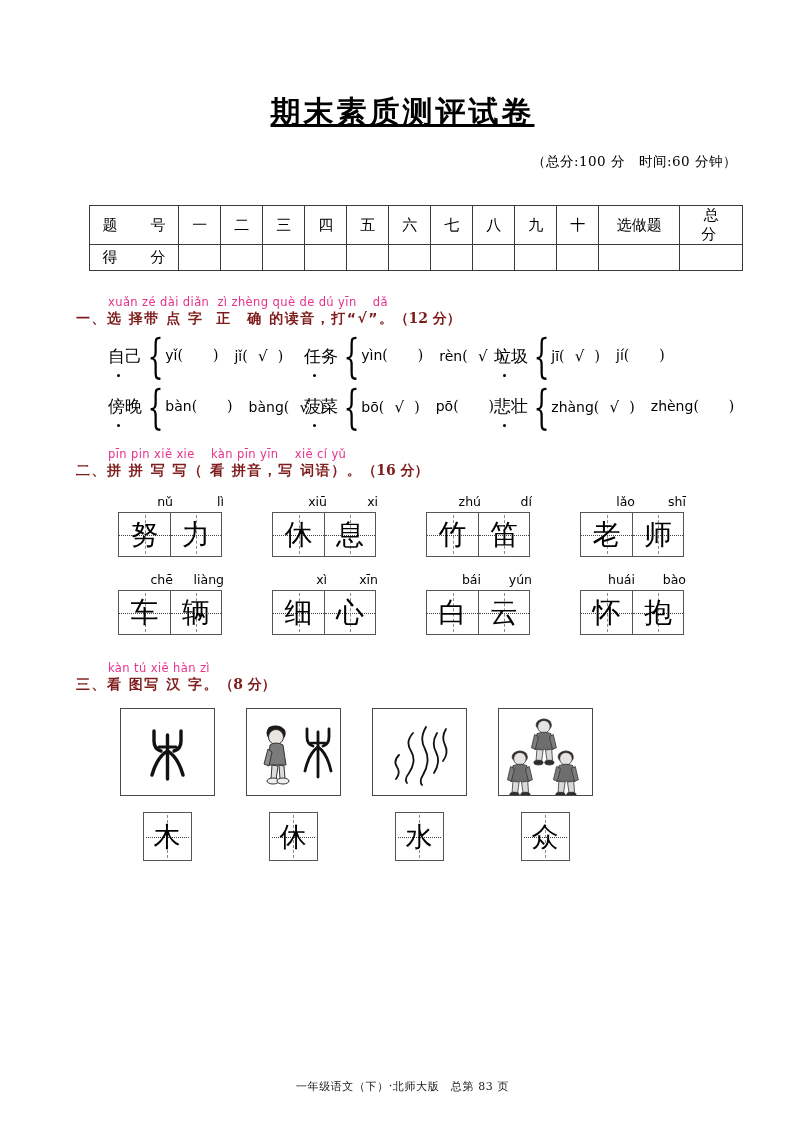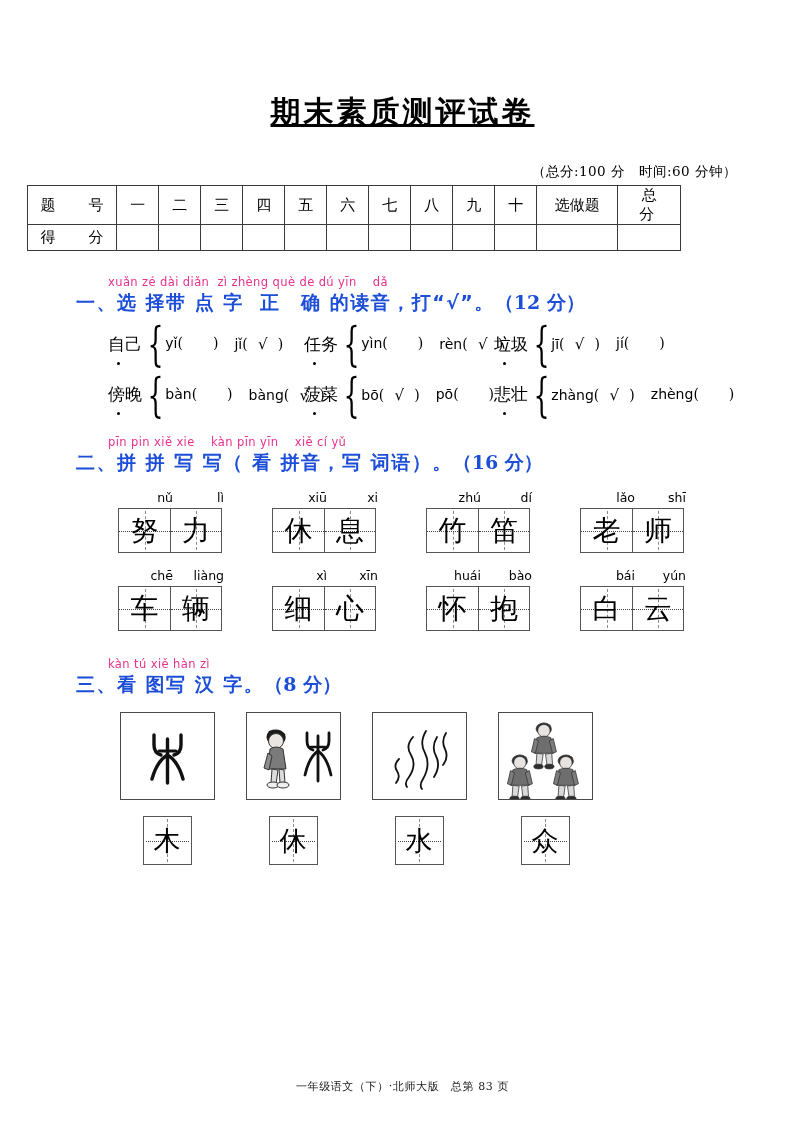--- a/index.html
+++ b/index.html
@@ -29,29 +29,30 @@
     font-size: 30px;
     letter-spacing: 3px;
     margin-top: 92px;
     color: #000;
     text-decoration: underline;
   }
   .subtitle {
     text-align: right;
     font-family: "DejaVu Serif", "Liberation Serif", serif;
     font-size: 13.5px;
-    margin-top: 30px;
+    margin-top: 20px;
     padding-right: 68px;
     letter-spacing: 0.5px;
   }
 
   
   .score-table-wrap {
-    margin-top: 4px;
-    display: flex;
+    margin-top: 34px;
+    display: flex;
+    justify-content: center;
     padding-left: 27px;
   }
   table.score-table {
     border-collapse: collapse;
     width: 654px;
     font-family: "DejaVu Serif", "Liberation Serif", serif;
   }
   table.score-table td {
     border: 1px solid #3a3a3a;
     height: 25px;
@@ -71,23 +72,23 @@
   }
   .py-line {
     color: #e8308a;
     font-size: 11.5px;
     letter-spacing: 0.4px;
     margin-left: 32px;
     margin-bottom: 1px;
     white-space: pre;
   }
   .sec-title {
-    color: #1d4ed8;
+    color: #7f1d1d;
     font-weight: bold;
-    font-size: 19px;
+    font-size: 14px;
     letter-spacing: 1.5px;
     white-space: pre;
   }
   .sec-title .pts {
     font-family: "DejaVu Serif", "Liberation Serif", serif;
     font-weight: bold;
     letter-spacing: 0;
   }
 
   
@@ -468,43 +469,43 @@
           <div class="cell">
               <span class="hz">细</span>
             </div>
           <div class="cell">
               <span class="hz">心</span>
             </div>
         </div>
       </div>
       <div class="word-cellgrp">
         <div class="word-py">
+            <span>bái</span>
+            <span>yún</span>
+          </div>
+        <div class="tianzi">
+          <div class="cell">
+              <span class="hz">白</span>
+            </div>
+          <div class="cell">
+              <span class="hz">云</span>
+            </div>
+        </div>
+      </div>
+      <div class="word-cellgrp">
+        <div class="word-py">
             <span>huái</span>
             <span>bào</span>
           </div>
         <div class="tianzi">
           <div class="cell">
               <span class="hz">怀</span>
             </div>
           <div class="cell">
               <span class="hz">抱</span>
-            </div>
-        </div>
-      </div>
-      <div class="word-cellgrp">
-        <div class="word-py">
-            <span>bái</span>
-            <span>yún</span>
-          </div>
-        <div class="tianzi">
-          <div class="cell">
-              <span class="hz">白</span>
-            </div>
-          <div class="cell">
-              <span class="hz">云</span>
             </div>
         </div>
       </div>
     </div>
   </div>
 
   <div class="section" style="margin-top:26px">
     <div class="py-line">kàn tú xiě hàn zì</div>
     <div class="sec-title"><span>三、</span><span>看 图写 汉 字。</span><span class="pts">（8 分）</span></div>
 

